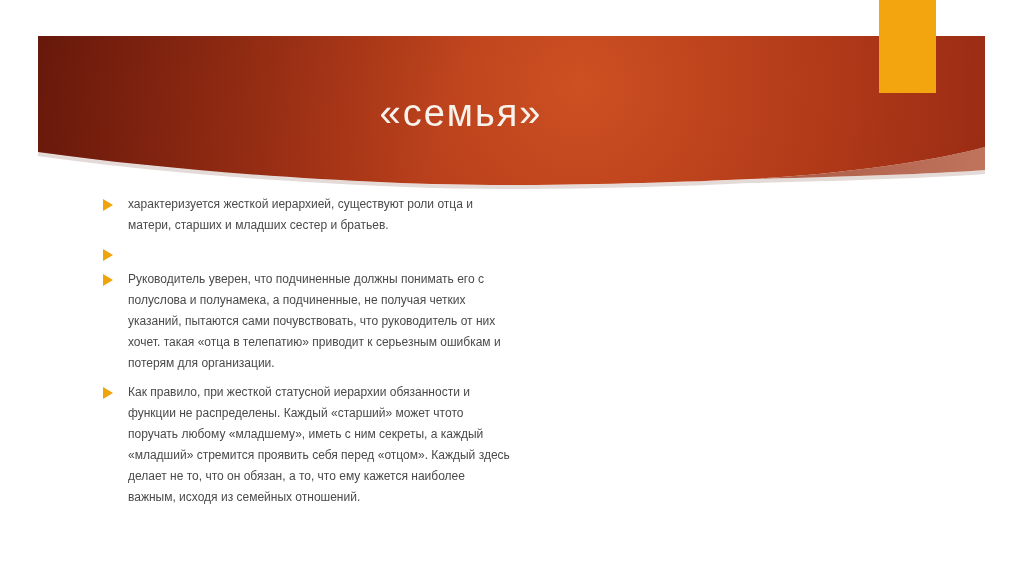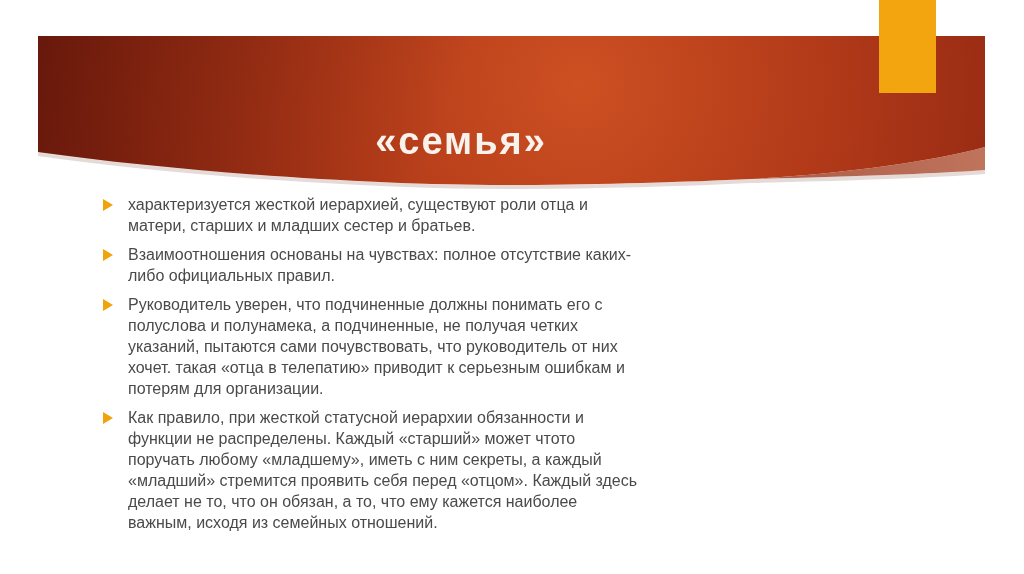--- a/index.html
+++ b/index.html
@@ -37,24 +37,23 @@
     height: 93px;
     background: var(--accent);
   }
   .slide-title {
     position: absolute;
     left: 38px;
     top: 92px;
     width: 846px;
     text-align: center;
     font-size: 38px;
-    font-weight: 700;
+    font-weight: 400;
     letter-spacing: 2px;
     color: var(--title-color);
-    margin-top: 28px;
   }
   .bullet-list {
     position: absolute;
     left: 103px;
     top: 194px;
     width: 722px;
   }
   .bullet {
     display: flex;
     align-items: flex-start;
@@ -64,21 +63,21 @@
     flex: 0 0 auto;
     width: 0;
     height: 0;
     margin-top: 5px;
     margin-right: 15px;
     border-left: 10px solid var(--bullet);
     border-top: 6px solid transparent;
     border-bottom: 6px solid transparent;
   }
   .bullet-text {
-    font-size: 16px;
+    font-size: 12px;
     line-height: 21px;
     color: var(--body-color);
     white-space: pre-line;
   }
 </style>
 </head>
 <body>
 
 <div class="slide">
 
@@ -115,22 +114,20 @@
 
   <div class="bullet-list">
     <div class="bullet">
       <span class="tri"></span>
       <span class="bullet-text">характеризуется жесткой иерархией, существуют роли отца и
 матери, старших и младших сестер и братьев.</span>
     </div>
 
     <div class="bullet">
       <span class="tri"></span>
-      <span class="bullet-text">Взаимоотношения основаны на чувствах: полное отсутствие каких-
-либо официальных правил.</span>
     </div>
 
     <div class="bullet">
       <span class="tri"></span>
       <span class="bullet-text">Руководитель уверен, что подчиненные должны понимать его  с
 полуслова и полунамека, а подчиненные, не получая четких
 указаний, пытаются сами почувствовать, что руководитель от них
 хочет. такая «отца в телепатию» приводит к серьезным ошибкам и
 потерям для организации.</span>
     </div>

